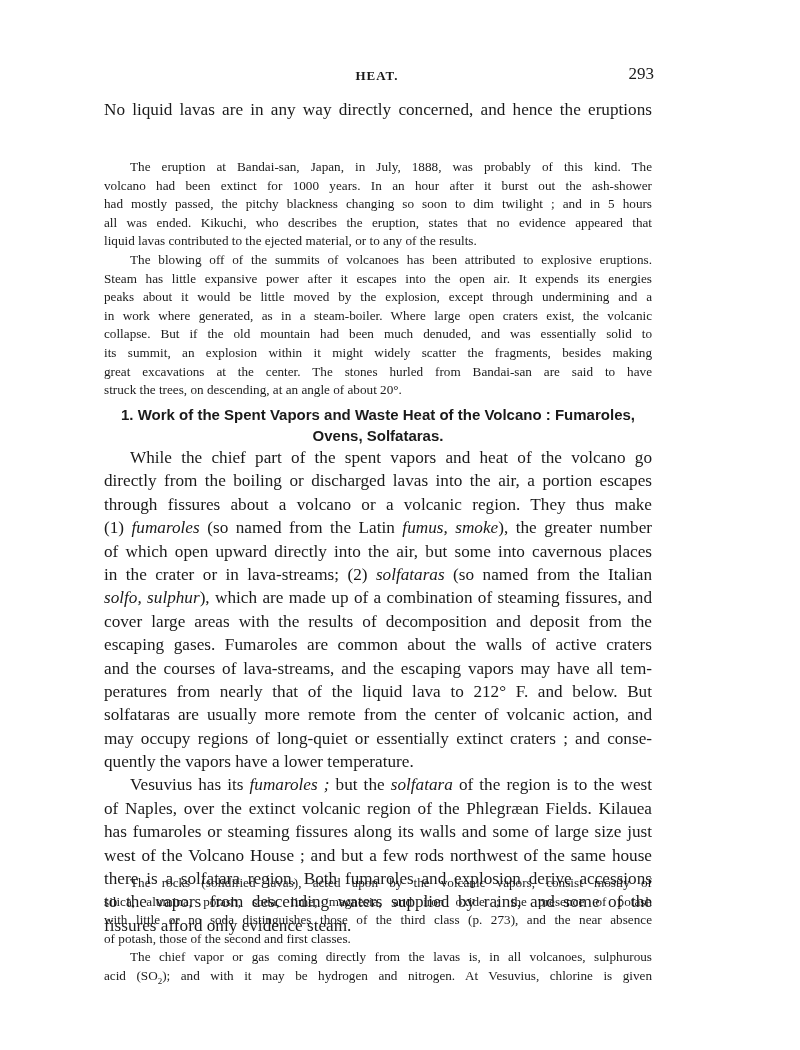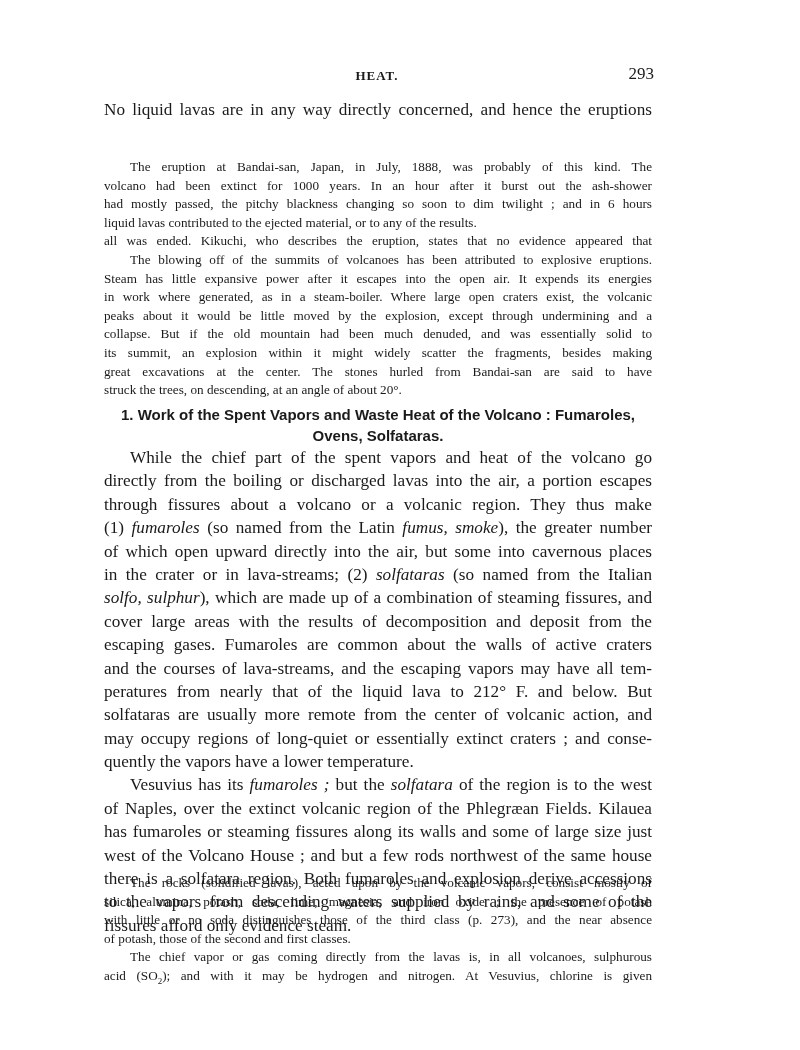--- a/index.html
+++ b/index.html
@@ -31,29 +31,29 @@
   </div>
 
   <div class="block large" style="top:86px;">
       <span class="line ">No liquid lavas are in any way directly concerned, and hence the eruptions</span>
     </div>
 
   <div class="block small" style="top:146px;">
       <div>
         <span class="line  indent">The eruption at Bandai-san, Japan, in July, 1888, was probably of this kind.  The</span>
         <span class="line ">volcano had been extinct for 1000 years.  In an hour after it burst out the ash-shower</span>
-        <span class="line ">had mostly passed, the pitchy blackness changing so soon to dim twilight ; and in 6 hours</span>
+        <span class="line ">had mostly passed, the pitchy blackness changing so soon to dim twilight ; and in 5 hours</span>
+        <span class="line ">all was ended.  Kikuchi, who describes the eruption, states that no evidence appeared that</span>
         <span class="line  last">liquid lavas contributed to the ejected material, or to any of the results.</span>
-        <span class="line ">all was ended.  Kikuchi, who describes the eruption, states that no evidence appeared that</span>
       </div>
       <div>
         <span class="line  indent">The blowing off of the summits of volcanoes has been attributed to explosive eruptions.</span>
         <span class="line ">Steam has little expansive power after it escapes into the open air.  It expends its energies</span>
+        <span class="line ">peaks about it would be little moved by the explosion, except through undermining and a</span>
         <span class="line ">in work where generated, as in a steam-boiler.  Where large open craters exist, the volcanic</span>
-        <span class="line ">peaks about it would be little moved by the explosion, except through undermining and a</span>
         <span class="line ">collapse.  But if the old mountain had been much denuded, and was essentially solid to</span>
         <span class="line ">its summit, an explosion within it might widely scatter the fragments, besides making</span>
         <span class="line ">great excavations at the center.  The stones hurled from Bandai-san are said to have</span>
         <span class="line  last">struck the trees, on descending, at an angle of about 20°.</span>
       </div>
     </div>
 
   <div class="heading" style="top:392px;">
       <span class="hl">1.  Work of the Spent Vapors and Waste Heat of the Volcano :  Fumaroles,</span>
       <span class="hl">Ovens, Solfataras.</span>

